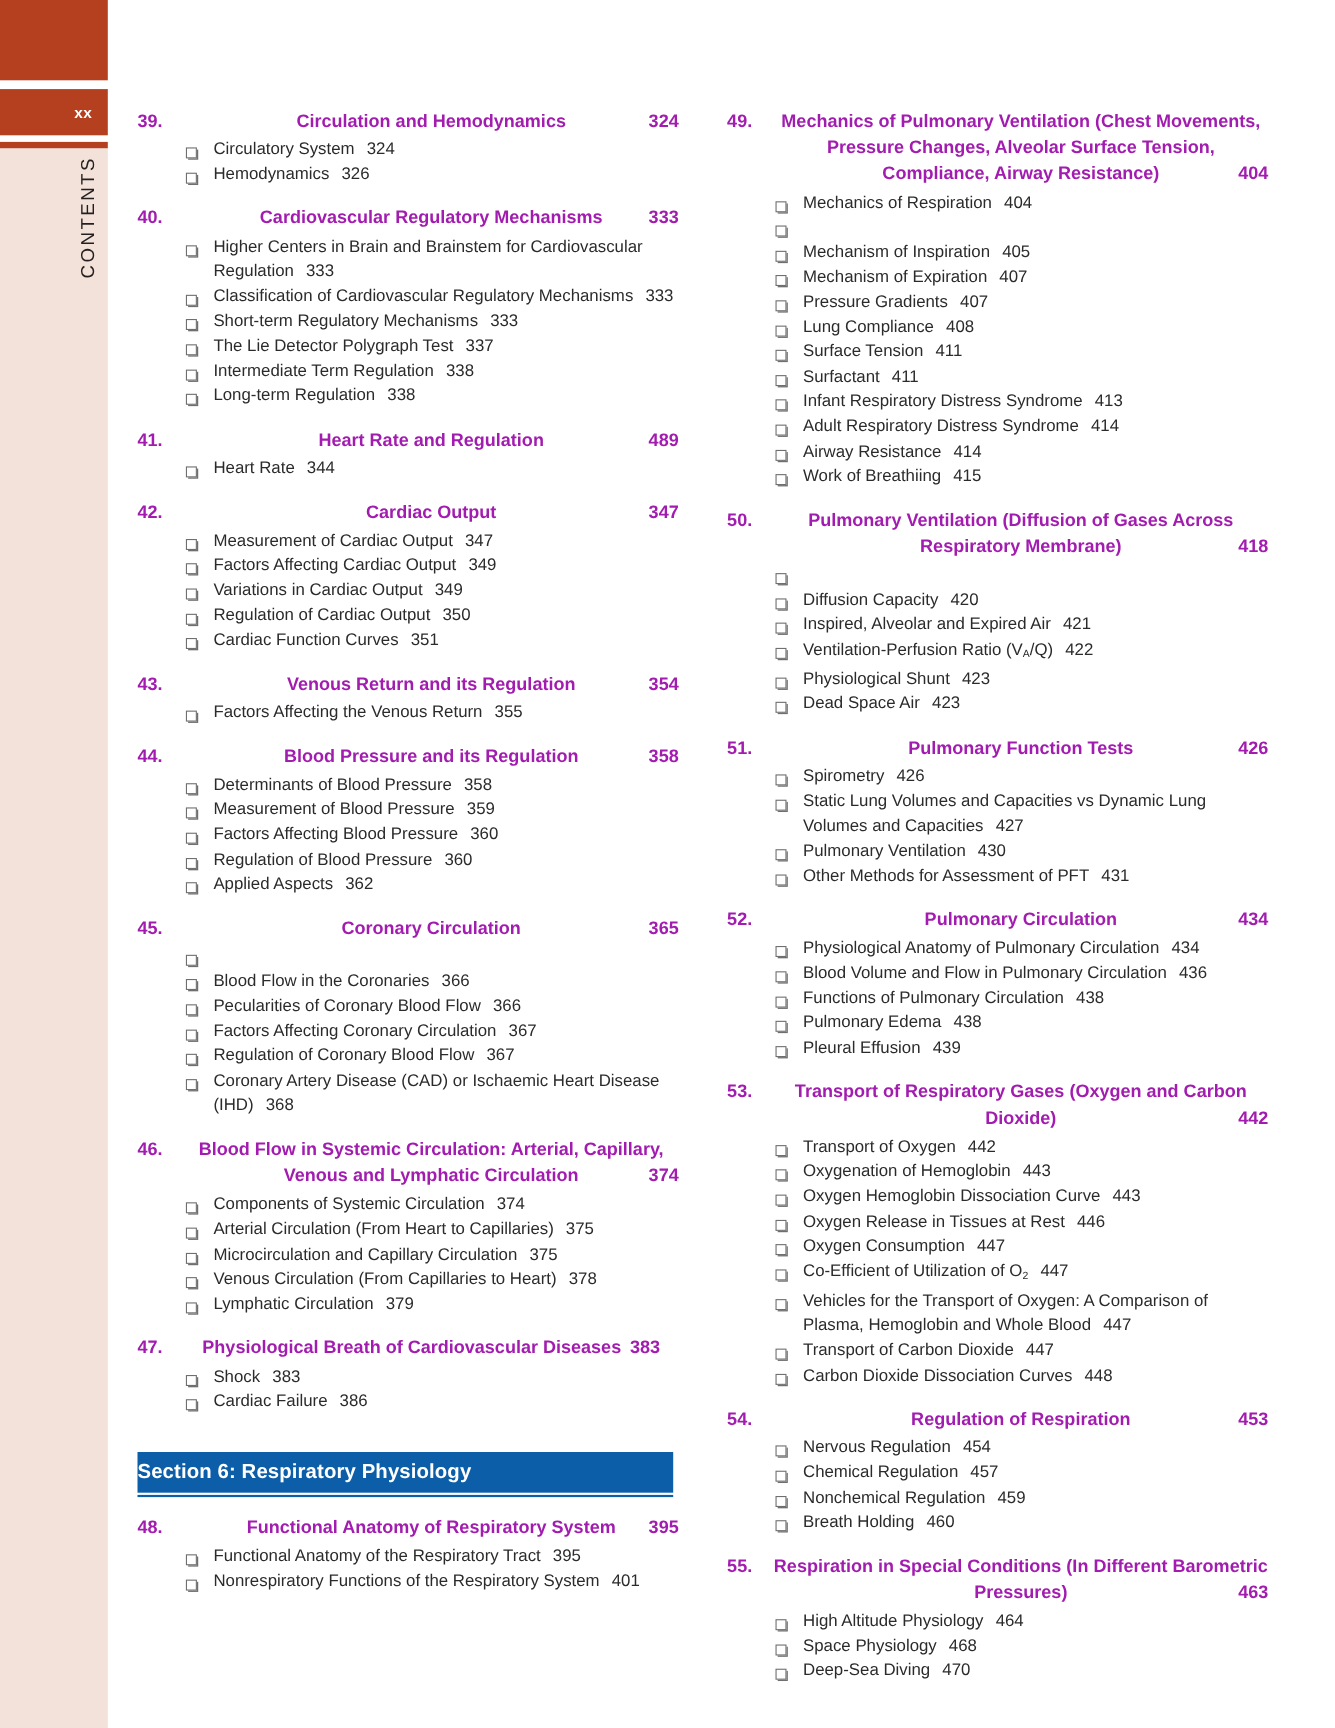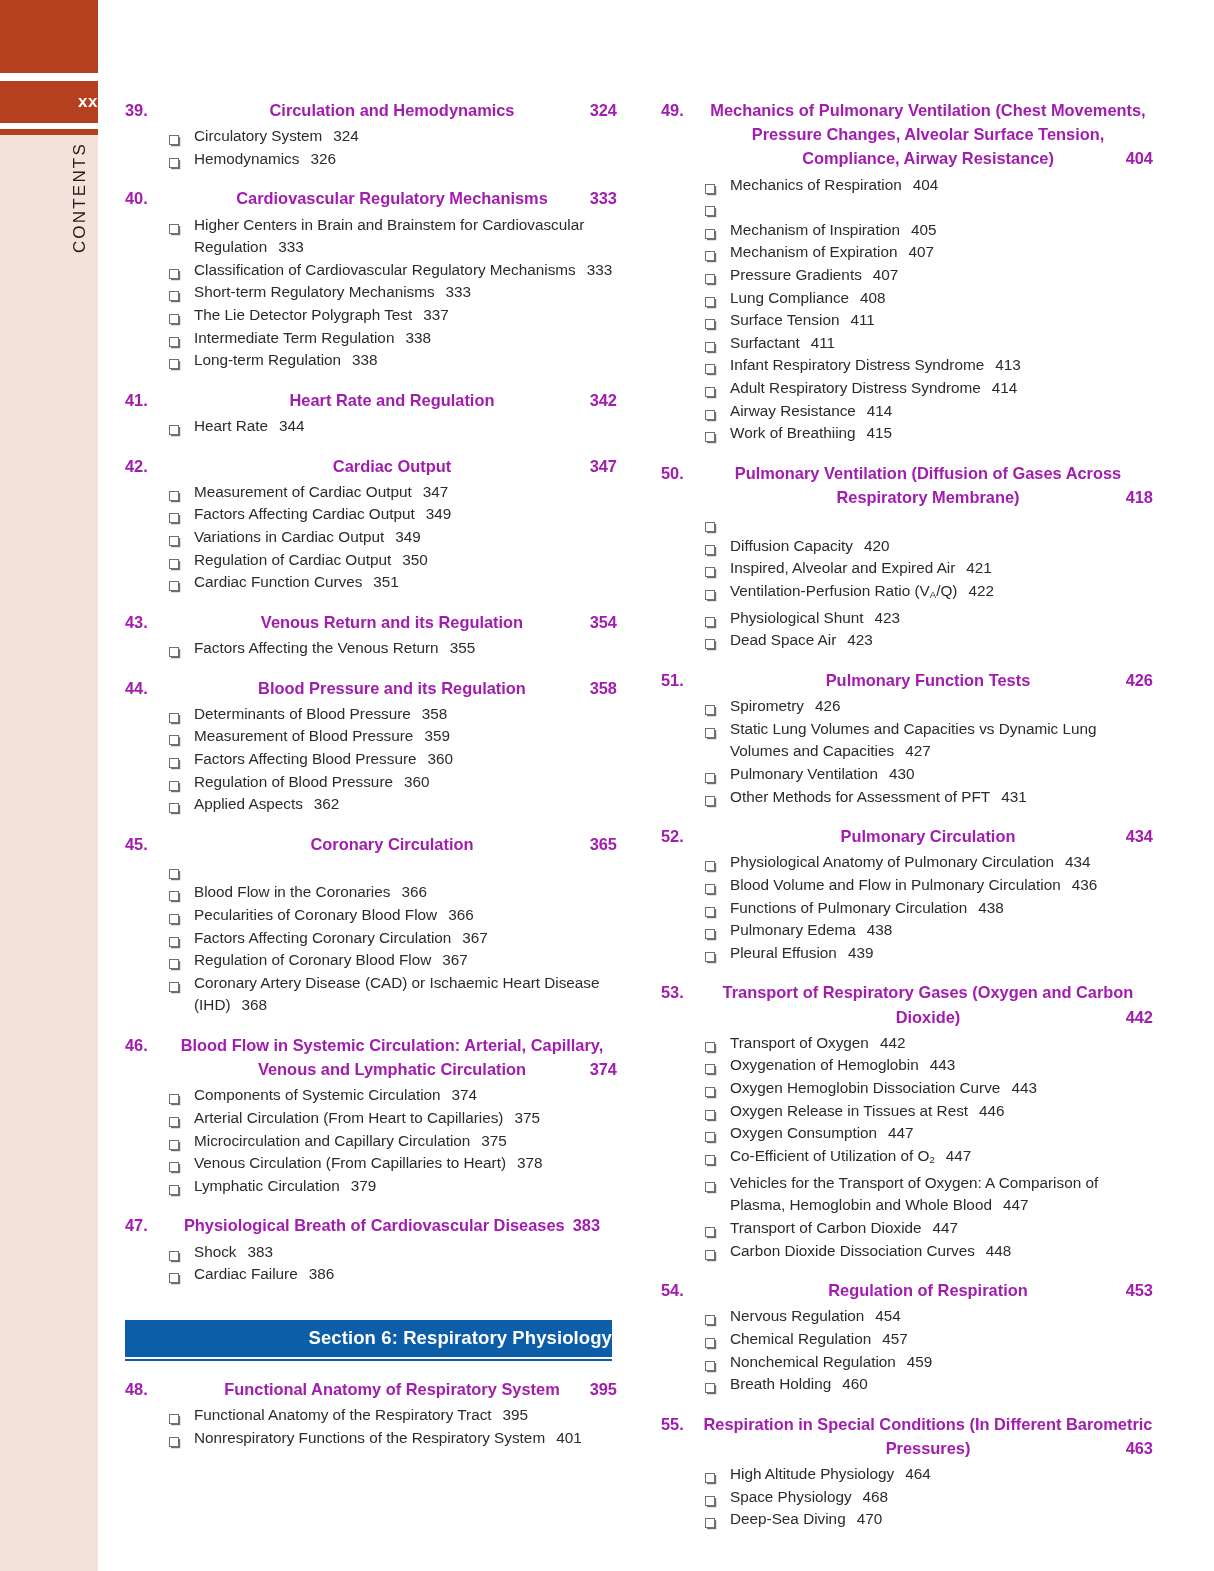--- a/index.html
+++ b/index.html
@@ -18,22 +18,22 @@
   }
   .side-band-top{
     position:absolute;left:0;top:0;width:98px;height:73px;
     background:#b5401f;
   }
   .side-band-page{
     position:absolute;left:0;top:81px;width:98px;height:42px;
     background:#b5401f;
   }
   .side-band-page span{
-    position:absolute;right:0;top:50%;transform:translateY(-50%);
-    color:#ffffff;font-weight:bold;font-size:17px;letter-spacing:.5px;
+    position:absolute;right:14px;top:50%;transform:translateY(-50%);
+    color:#ffffff;font-weight:bold;font-size:14px;letter-spacing:.5px;
   }
   .side-band-rule{
     position:absolute;left:0;top:129px;width:98px;height:6px;
     background:#b5401f;
   }
   .side-fill{
     position:absolute;left:0;top:135px;width:98px;height:1436px;
     background:#f2e2d9;
   }
   .side-vertical-label{
@@ -119,21 +119,21 @@
   
   .section-banner{
     margin:34px 0 10px 0;
     width:487px;
   }
   .section-bar{
     background:#0c5ea8;
     color:#ffffff;
     font-weight:bold;
     font-size:18.5px;
-    text-align:right;
+    text-align:left;
     padding:7px 0 8px 0;
     letter-spacing:.1px;
   }
   .section-underline{
     height:2px;background:#0c5ea8;margin-top:2px;
   }
 </style>
 </head>
 <body>
 
@@ -195,21 +195,21 @@
           </li>
           <li class="sub">
             <span class="bullet"><i></i></span>
             <span class="sub-text">Long-term Regulation<span class="sp"></span><span class="sub-page">338</span></span>
           </li>
         </ul>
       </div>
       <div class="chapter">
         <div class="chap-head">
           <div class="chap-num">41.</div>
-          <div class="chap-title-wrap"><span class="chap-title">Heart Rate and Regulation</span><span class="chap-page floatright">342</span></div>
+          <div class="chap-title-wrap"><span class="chap-title">Heart Rate and Regulation</span><span class="chap-page floatright">489</span></div>
         </div>
         <ul class="subs">
           <li class="sub">
             <span class="bullet"><i></i></span>
             <span class="sub-text">Heart Rate<span class="sp"></span><span class="sub-page">344</span></span>
           </li>
         </ul>
       </div>
       <div class="chapter">
         <div class="chap-head">

